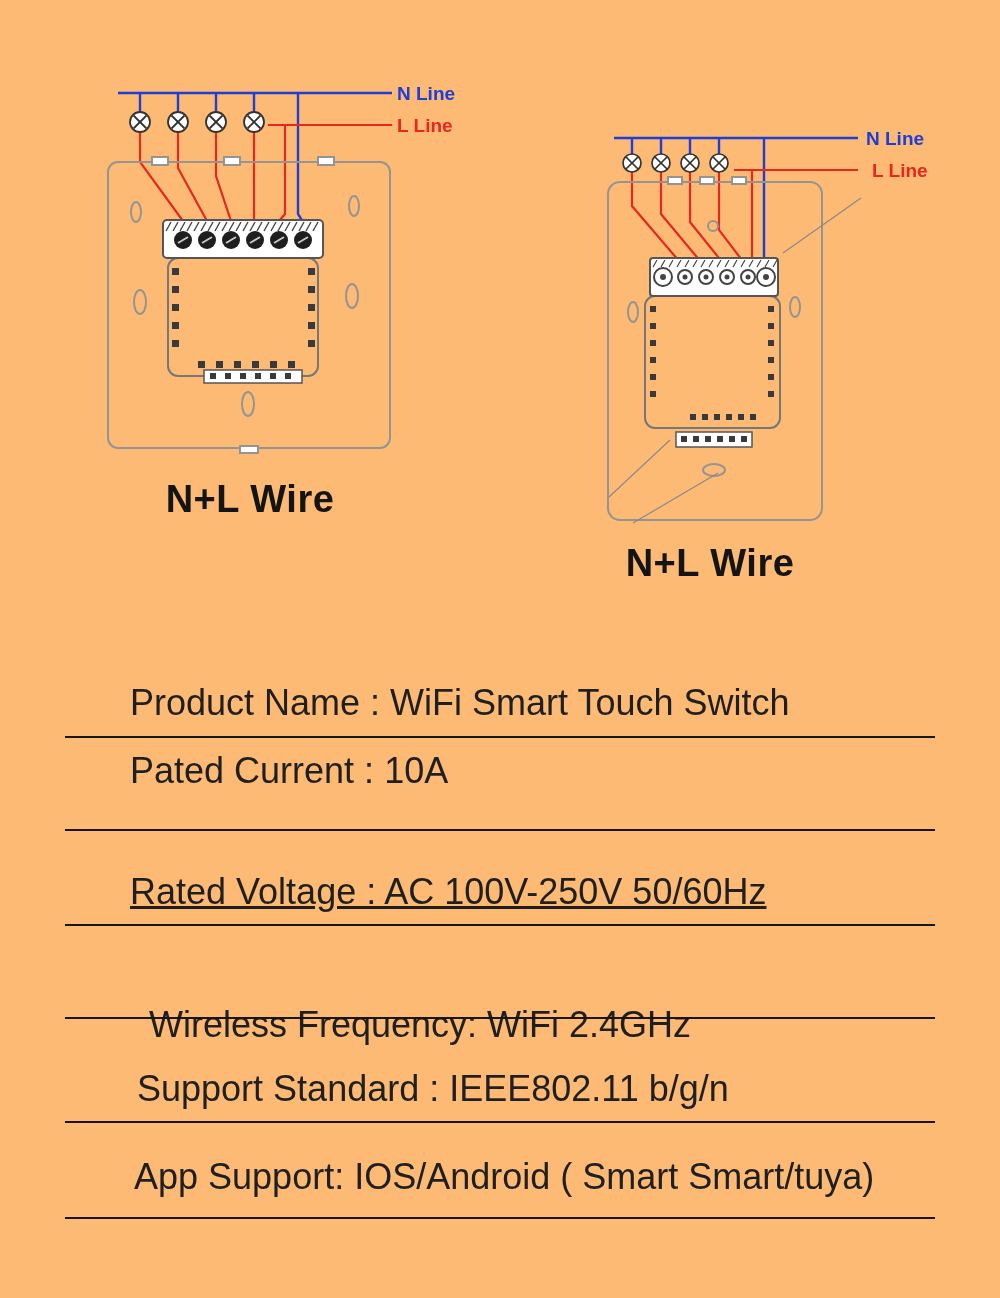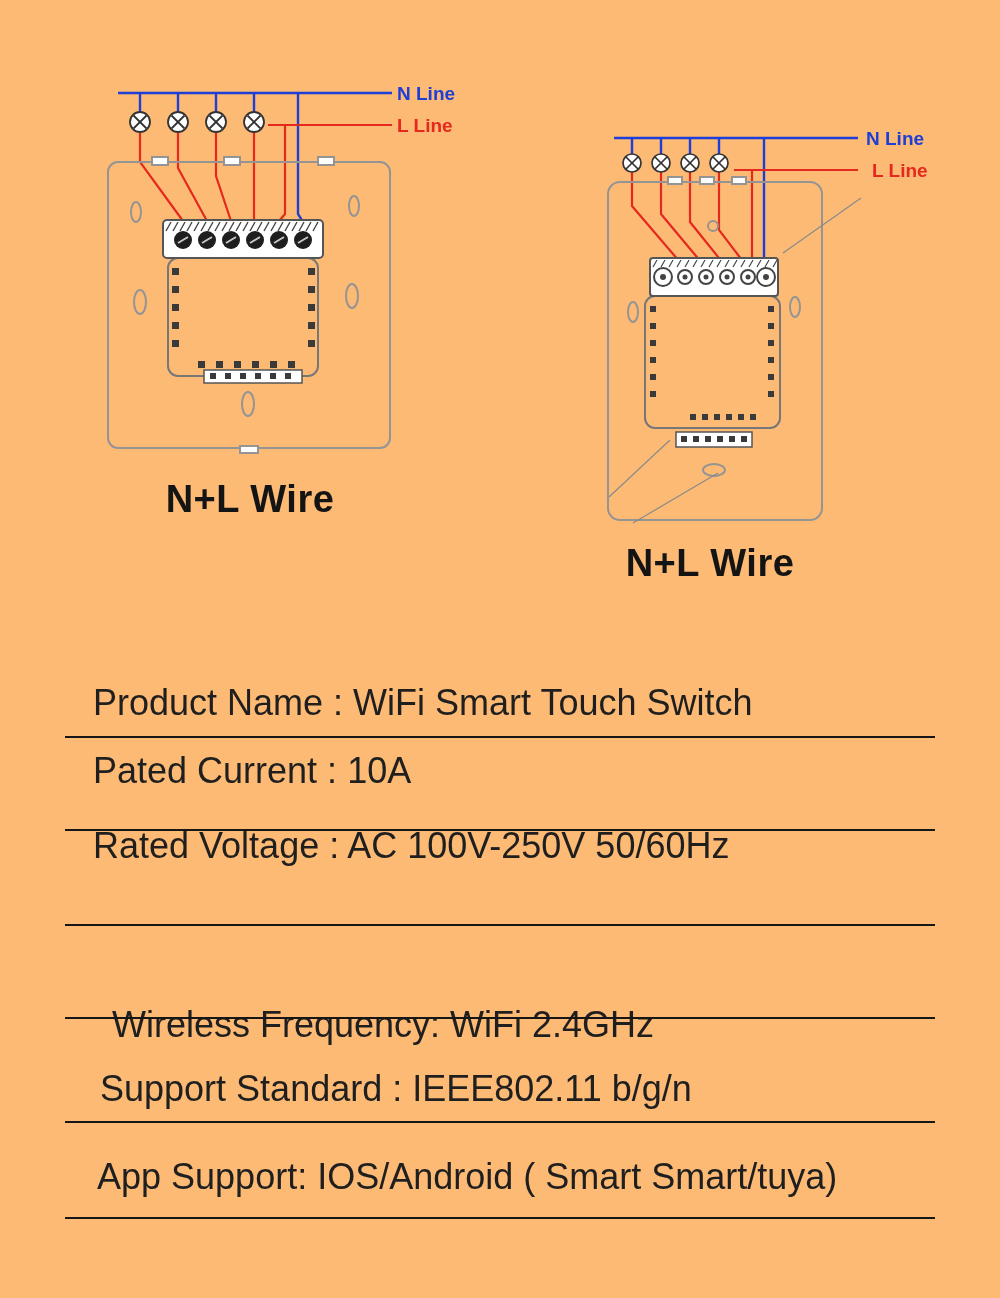--- a/index.html
+++ b/index.html
@@ -11,21 +11,21 @@
   svg text { font-family:"Liberation Sans", sans-serif; }
   .wire-label-n { font-weight:bold; font-size:19px; fill:#1d3fd8; }
   .wire-label-l { font-weight:bold; font-size:19px; fill:#e5291f; }
   .caption {
     position:absolute; font-weight:bold; font-size:38px; color:#141414;
     width:260px; text-align:center; letter-spacing:0.5px;
   }
   .caption-left  { left:120px; top:478px; }
   .caption-right { left:580px; top:542px; }
   .spec-text {
-    position:absolute; font-size:36px; color:#1f1f1f; white-space:nowrap;
+    position:absolute; font-size:36px; color:#1f1f1f; white-space:nowrap;margin-left:37px;
   }
   .divider {
     position:absolute; left:65px; width:870px; height:2px; background:#161616;
   }
 </style>
 </head>
 <body>
 
 <div class="page">
 
@@ -245,21 +245,21 @@
 
   <div class="caption caption-right">N+L Wire</div>
 
   <div>
     <div class="spec-text" style="left:93px;  top:682px;">Product Name : WiFi Smart Touch Switch</div>
     <div class="divider" style="top:736px;"></div>
 
     <div class="spec-text" style="left:93px;  top:750px;">Pated Current : 10A</div>
     <div class="divider" style="top:829px;"></div>
 
-    <div class="spec-text" style="left:93px;  top:825px;">Rated Voltage : AC 100V-250V 50/60Hz</div>
+    <div class="spec-text" style="left:93px;  top:871px;text-decoration:underline;">Rated Voltage : AC 100V-250V 50/60Hz</div>
     <div class="divider" style="top:924px;"></div>
 
     <div class="spec-text" style="left:112px; top:1004px;">Wireless Frequency: WiFi 2.4GHz</div>
     <div class="divider" style="top:1017px;"></div>
 
     <div class="spec-text" style="left:100px; top:1068px;">Support Standard : IEEE802.11 b/g/n</div>
     <div class="divider" style="top:1121px;"></div>
 
     <div class="spec-text" style="left:97px;  top:1156px;">App Support: IOS/Android ( Smart Smart/tuya)</div>
     <div class="divider" style="top:1217px;"></div>

